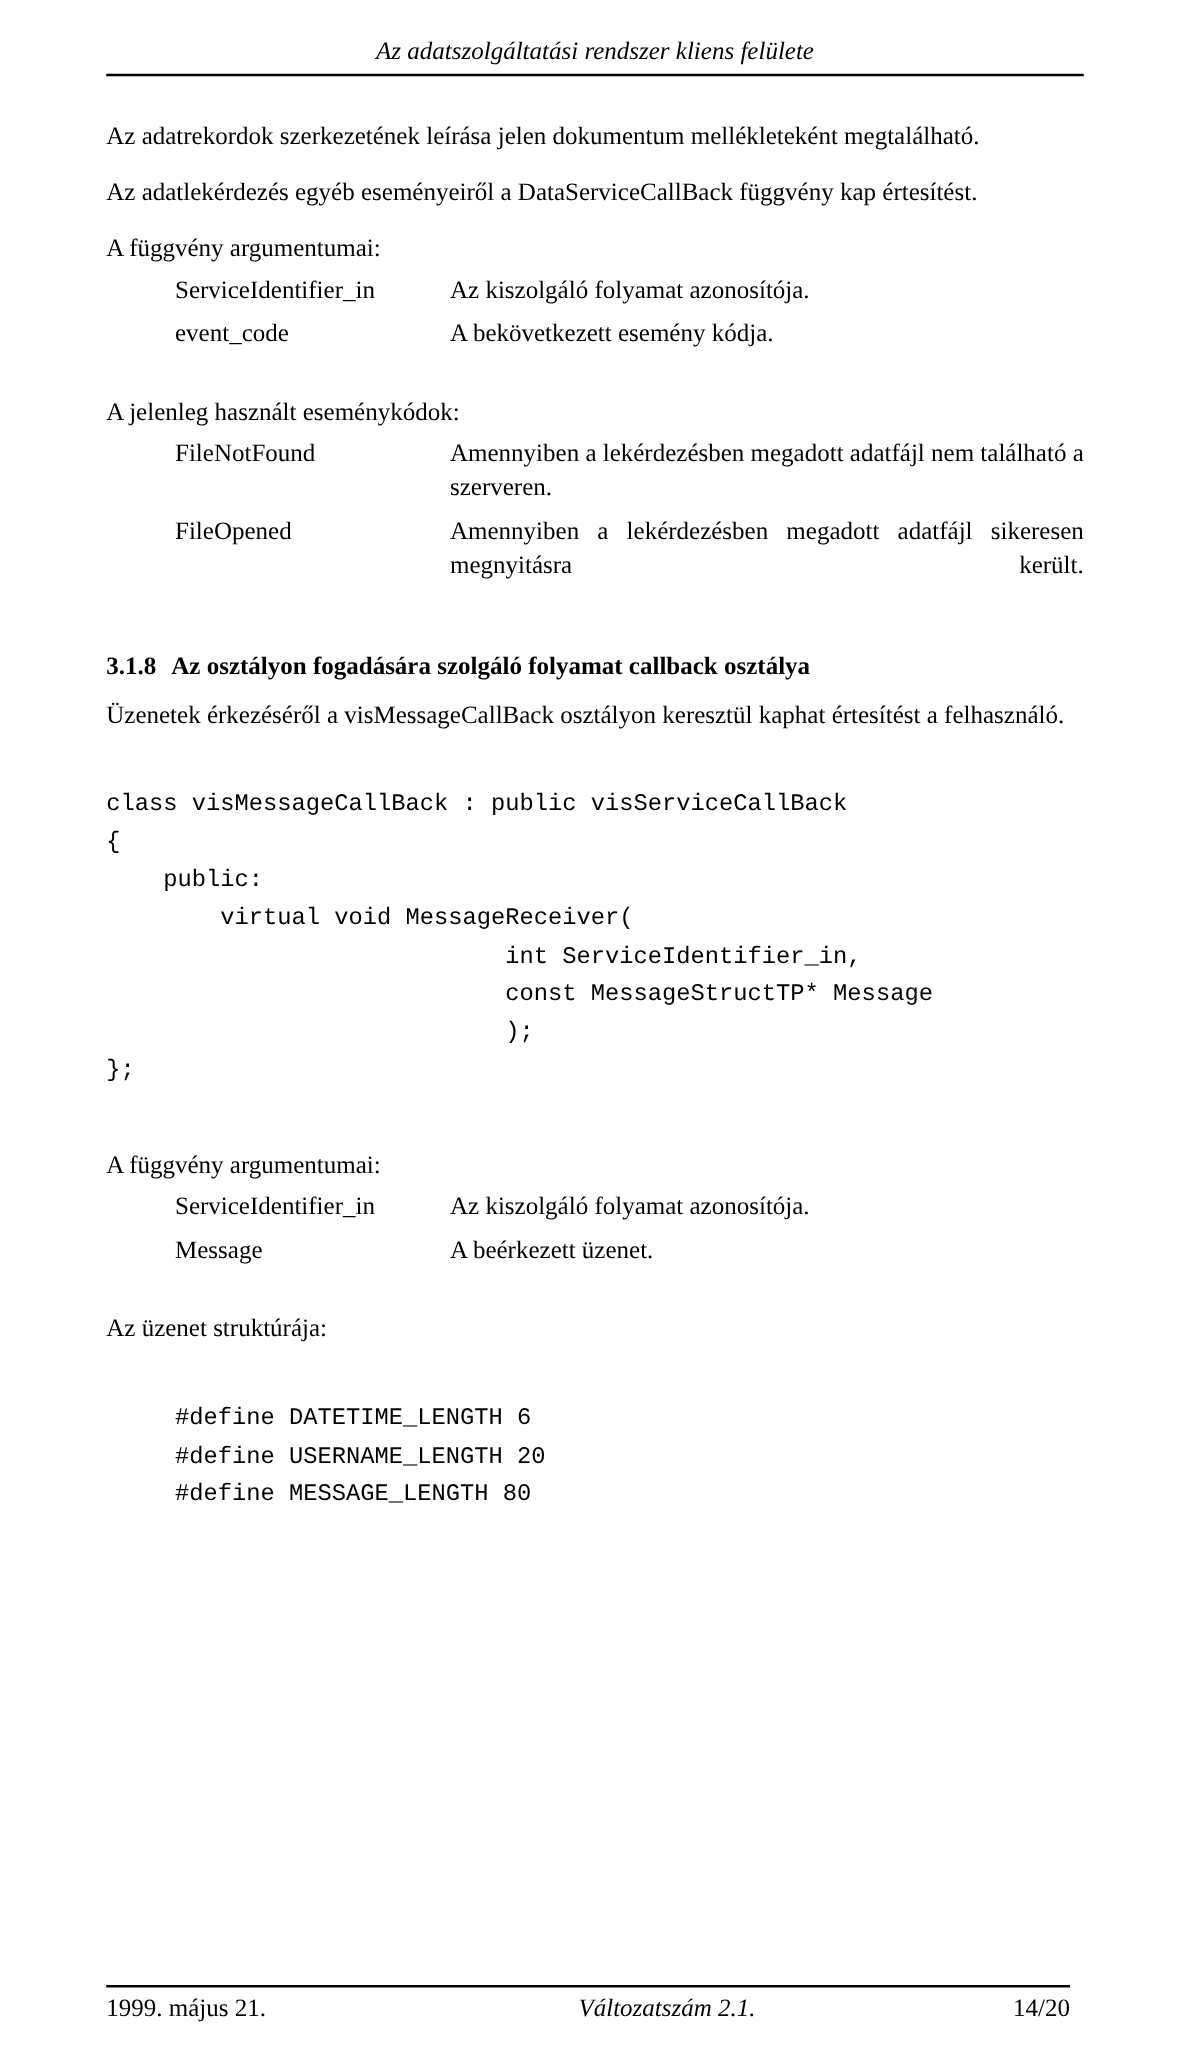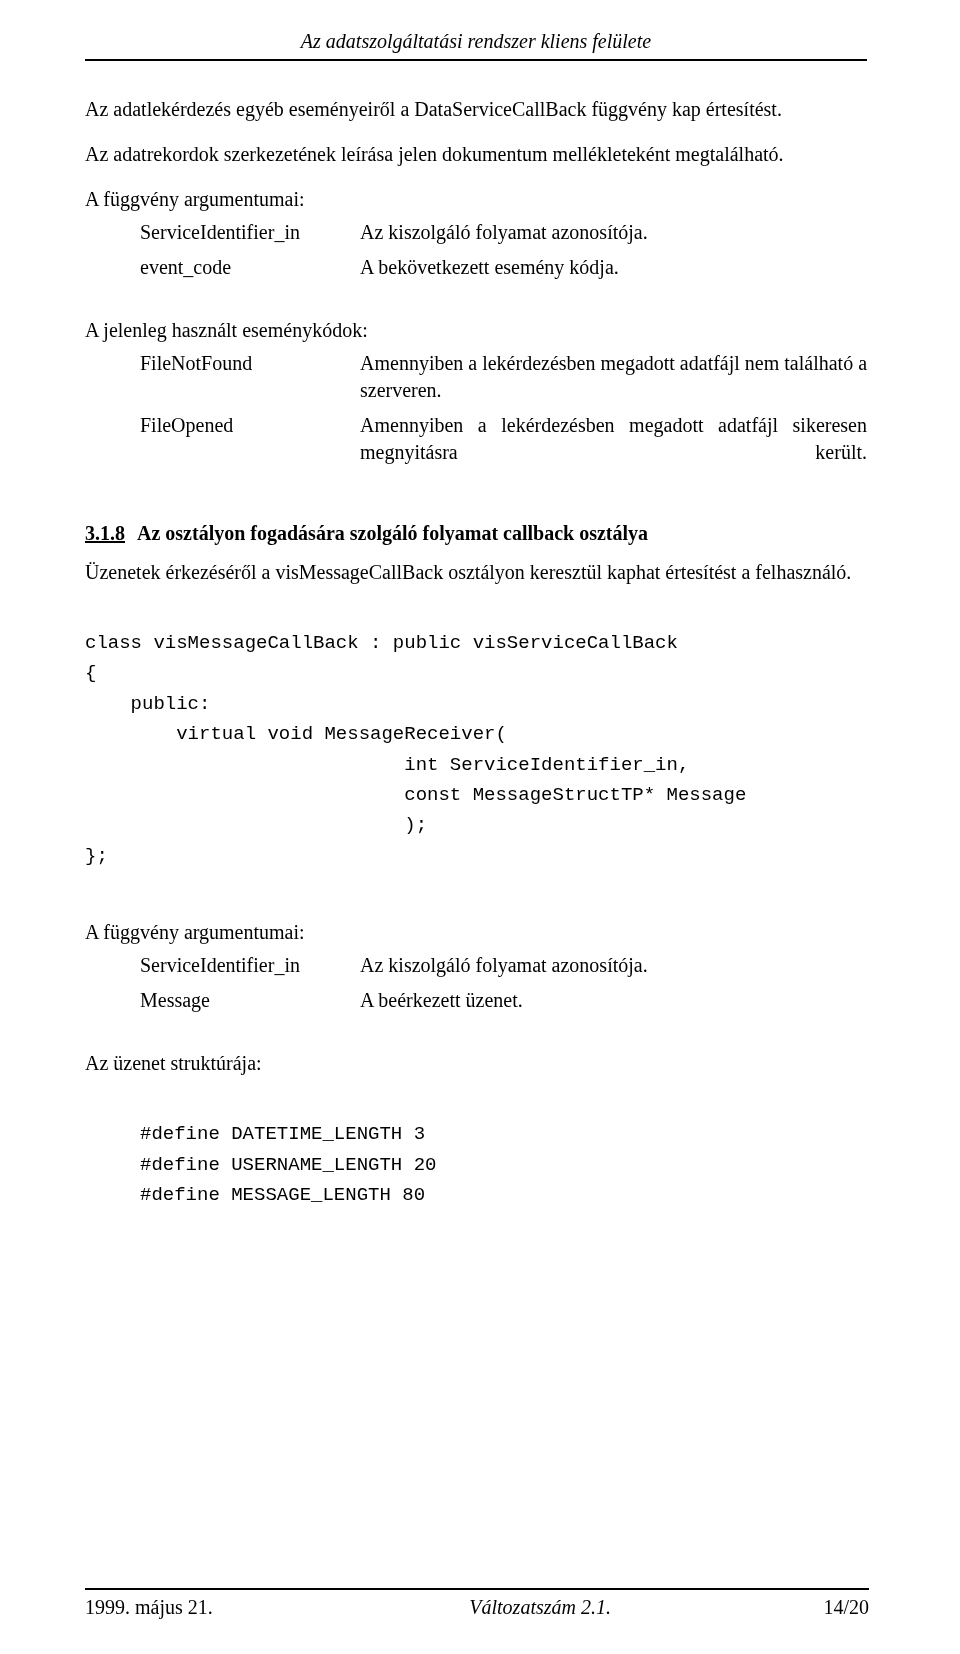--- a/index.html
+++ b/index.html
@@ -57,38 +57,37 @@
     height: 28px;
   }
   .heading {
     font-weight: bold;
     font-size: 20px;
     margin: 18px 0 12px 0;
   }
   .heading-num {
     display: inline-block;
     width: 52px;
-    text-decoration: underline;
   }
   .code-block {
     font-family: Liberation Mono, monospace;
     font-size: 19px;
     line-height: 1.6;
     white-space: pre;
     margin: 10px 0 20px 0;
   }
   .def-label {
     font-weight: bold;
     font-size: 20px;
     margin: 20px 0 6px 0;
   }
   .footer {
     position: absolute;
     left: 85px;
-    right: 83px;
+    right: 96px;
     bottom: 35px;
     border-top: 2px solid #000;
     padding-top: 6px;
     font-size: 20px;
     display: flex;
     justify-content: space-between;
   }
   .footer .center {
     font-style: italic;
     margin-left: 44px;
@@ -98,22 +97,22 @@
 <body>
 
 <div class="page">
 
   <div class="header">
     <span>Az adatszolgáltatási rendszer kliens felülete</span>
   </div>
 
   <div class="body-text">
 
+    <p class="para">Az adatrekordok szerkezetének leírása jelen dokumentum mellékleteként megtalálható.</p>
     <p class="para">Az adatlekérdezés egyéb eseményeiről a DataServiceCallBack függvény kap értesítést.</p>
-    <p class="para">Az adatrekordok szerkezetének leírása jelen dokumentum mellékleteként megtalálható.</p>
 
     <p class="args-intro">A függvény argumentumai:</p>
 
     <div class="args-row">
       <div class="args-key">ServiceIdentifier_in</div>
       <div class="args-val">Az kiszolgáló folyamat azonosítója.</div>
     </div>
     <div class="args-row">
       <div class="args-key">event_code</div>
       <div class="args-val">A bekövetkezett esemény kódja.</div>
@@ -163,21 +162,21 @@
       <div class="args-key">Message</div>
       <div class="args-val">A beérkezett üzenet.</div>
     </div>
 
     <div class="section-gap"></div>
 
     <p class="para">Az üzenet struktúrája:</p>
 
     <div class="section-gap" style="height:14px"></div>
 
-    <div class="code-block" style="padding-left:55px">#define DATETIME_LENGTH 3
+    <div class="code-block" style="padding-left:55px">#define DATETIME_LENGTH 6
 #define USERNAME_LENGTH 20
 #define MESSAGE_LENGTH 80</div>
 
   </div>
 
   <div class="footer">
     <span>1999. május 21.</span>
     <span class="center">Változatszám 2.1.</span>
     <span>14/20</span>
   </div>

